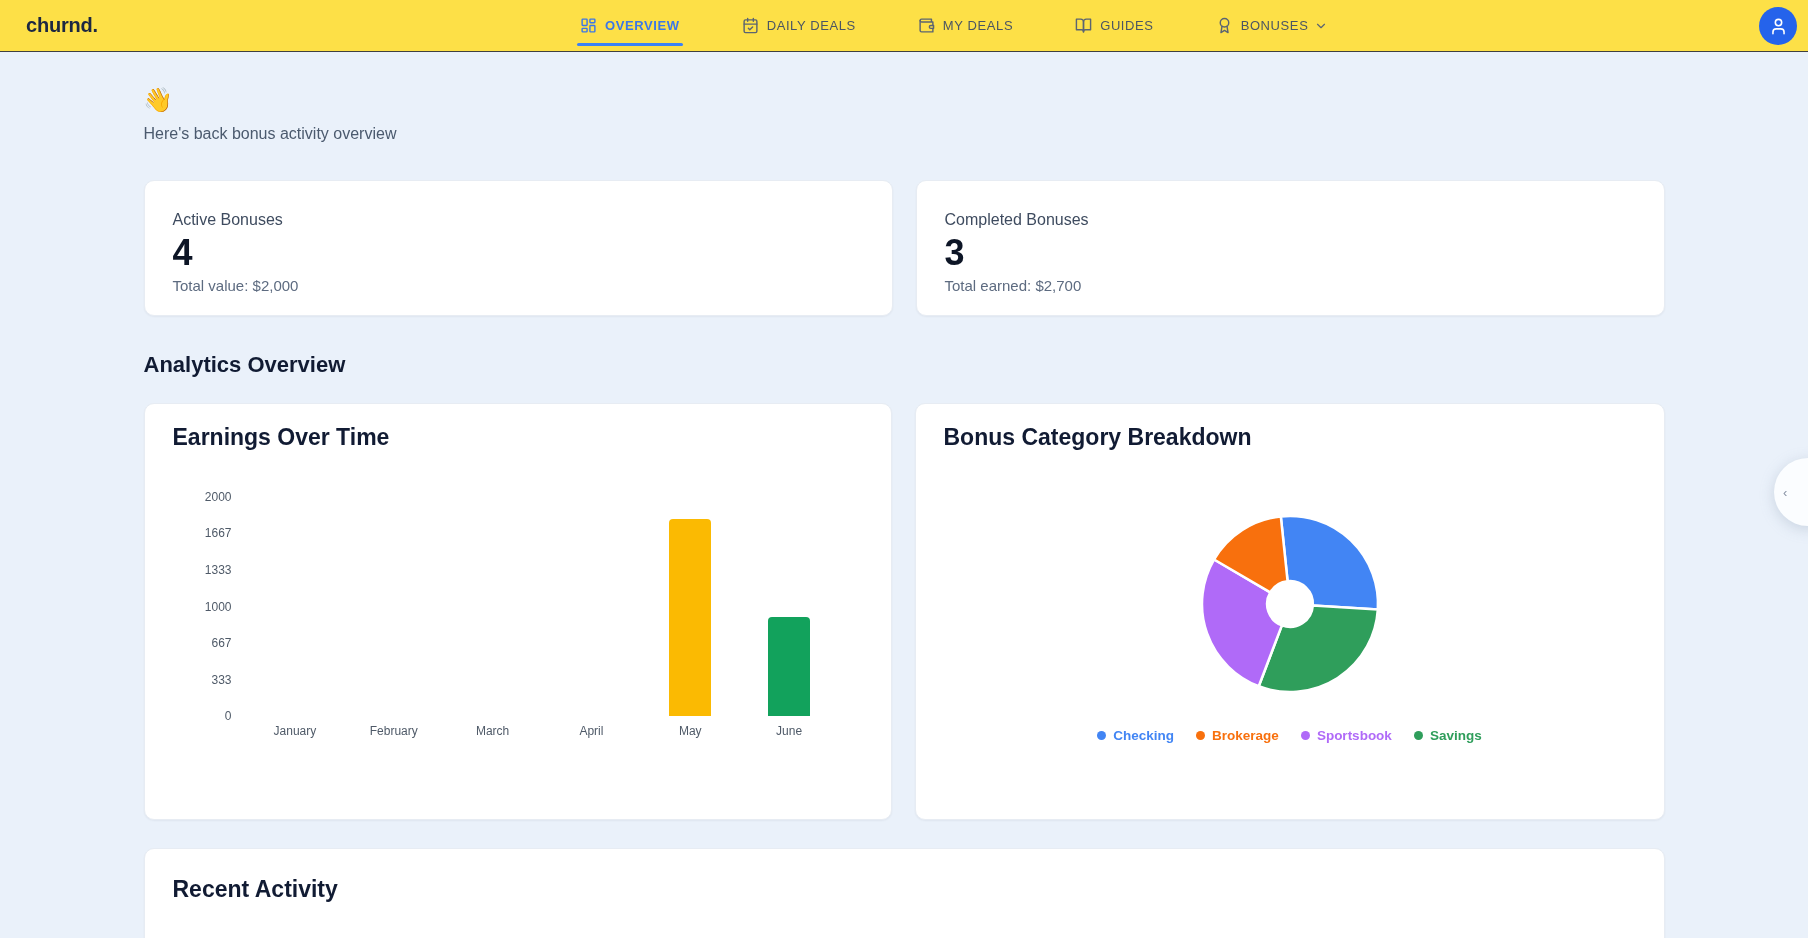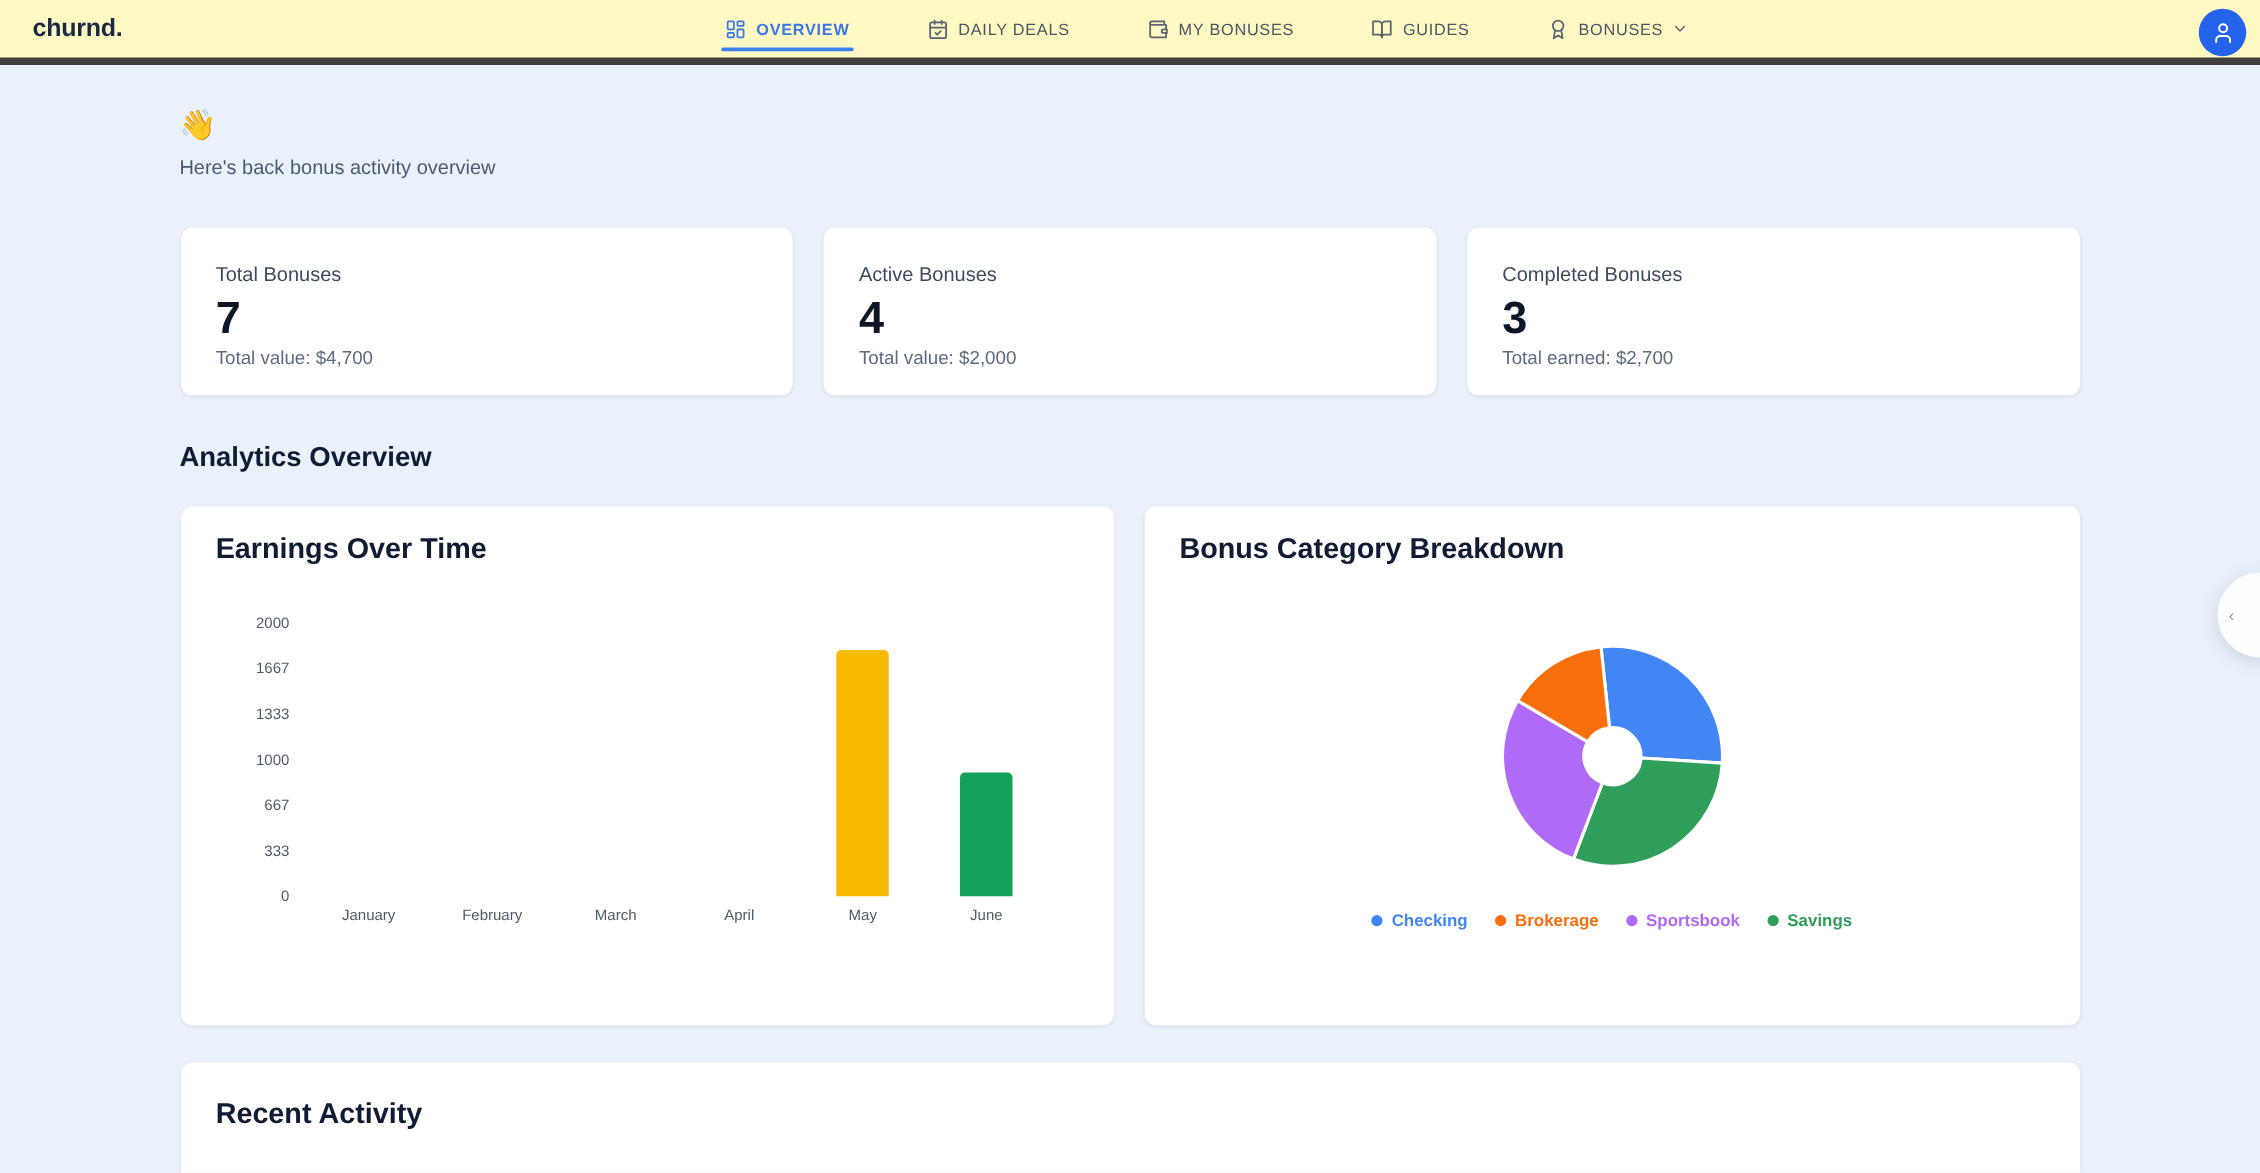--- a/index.html
+++ b/index.html
@@ -5,21 +5,21 @@
   * { margin:0; padding:0; box-sizing:border-box; }
   html,body { width:1808px; height:938px; overflow:hidden; }
   body {
     font-family:"Liberation Sans", sans-serif;
     background:#eaf1fa;
     color:#111b33;
     position:relative;
   }
   
   .header {
-    height:52px; background:#fef9c3; border-bottom:6px solid #404040;
+    height:52px; background:#fde047; border-bottom:1px solid #404040;
     display:flex; align-items:center; padding:0 12px 0 26px; position:relative; z-index:5;
   }
   .logo { font-size:20px; font-weight:700; color:#1c2742; letter-spacing:-0.2px; cursor:pointer; }
   .nav { position:absolute; left:580px; top:0; height:100%; display:flex; gap:62px; align-items:center; }
   .nav-item {
     display:flex; align-items:center; gap:8px; height:100%; position:relative;
     font-size:13px; font-weight:500; letter-spacing:0.6px; color:#4b5563; cursor:pointer; white-space:nowrap;
   }
   .nav-item svg { width:17px; height:17px; stroke:#5b6472; }
   .nav-item.active { color:#3b77e8; font-weight:700; }
@@ -116,21 +116,21 @@
           <path d="m9 16 2 2 4-4"></path>
         </svg>
       <span>DAILY DEALS</span>
     </div>
     <div class="nav-item">
       <svg class="icon" viewBox="0 0 24 24">
           <path d="M21 12V7H5a2 2 0 0 1 0-4h14v4"></path>
           <path d="M3 5v14a2 2 0 0 0 2 2h16v-5"></path>
           <path d="M18 12a2 2 0 0 0 0 4h4v-4Z"></path>
         </svg>
-      <span>MY BONUSES</span>
+      <span>MY DEALS</span>
     </div>
     <div class="nav-item">
       <svg class="icon" viewBox="0 0 24 24">
           <path d="M2 3h6a4 4 0 0 1 4 4v14a3 3 0 0 0-3-3H2z"></path>
           <path d="M22 3h-6a4 4 0 0 0-4 4v14a3 3 0 0 1 3-3h7z"></path>
         </svg>
       <span>GUIDES</span>
     </div>
     <div class="nav-item">
       <svg class="icon" viewBox="0 0 24 24">
@@ -153,25 +153,20 @@
 </header>
 
 <main class="container">
 
   <h1 class="welcome-title">
     <span class="welcome-emoji">👋</span>
   </h1>
   <div class="welcome-sub">Here's back bonus activity overview</div>
 
   <div class="stats-row">
-    <div class="stat-card">
-      <div class="stat-label">Total Bonuses</div>
-      <div class="stat-value">7</div>
-      <div class="stat-detail">Total value: $4,700</div>
-    </div>
     <div class="stat-card">
       <div class="stat-label">Active Bonuses</div>
       <div class="stat-value">4</div>
       <div class="stat-detail">Total value: $2,000</div>
     </div>
     <div class="stat-card">
       <div class="stat-label">Completed Bonuses</div>
       <div class="stat-value">3</div>
       <div class="stat-detail">Total earned: $2,700</div>
     </div>

